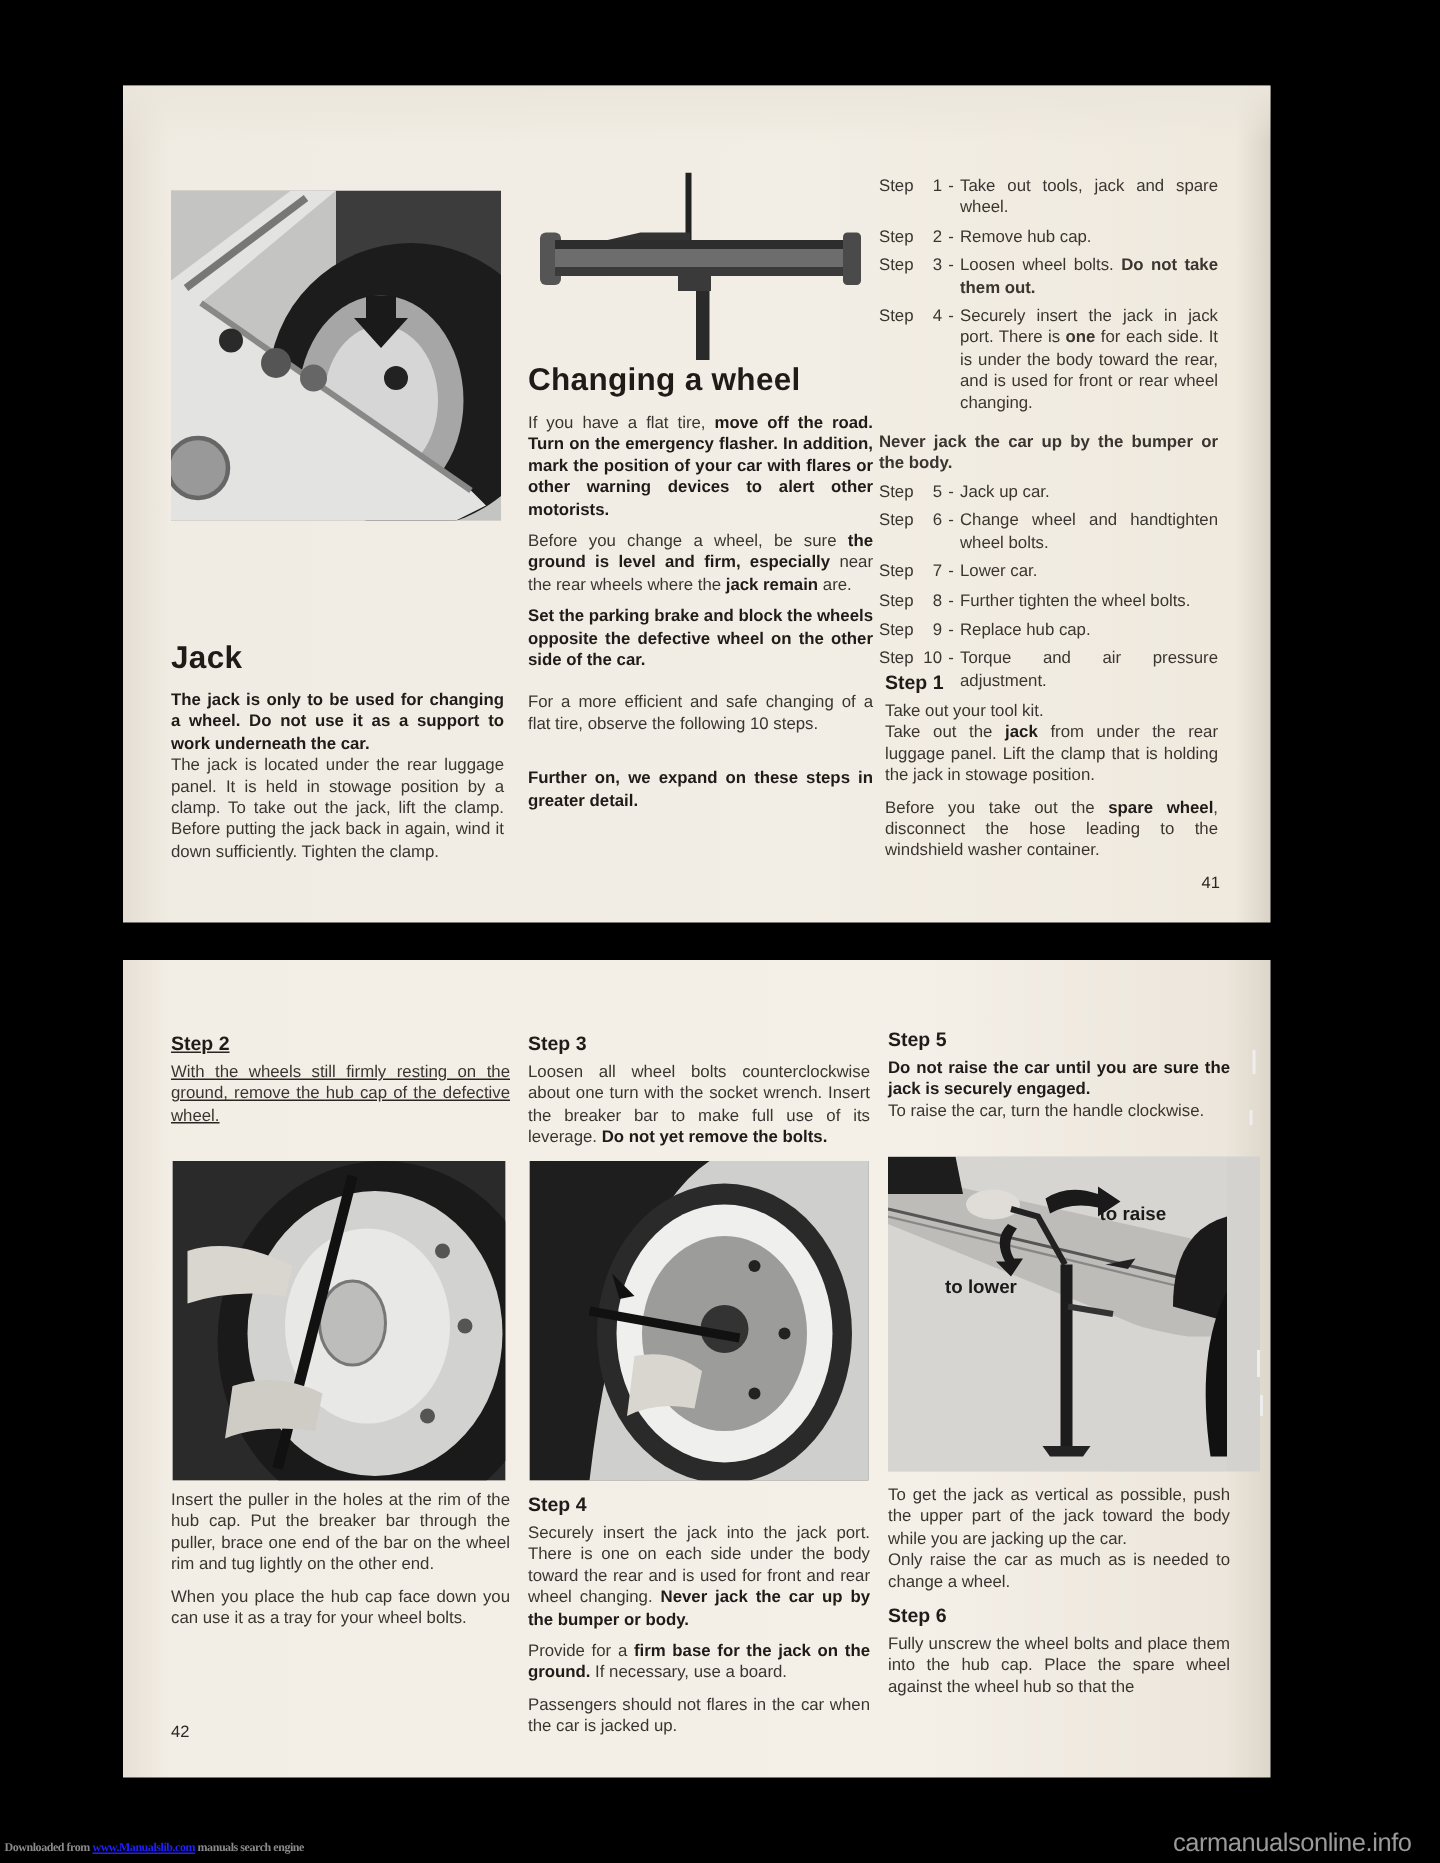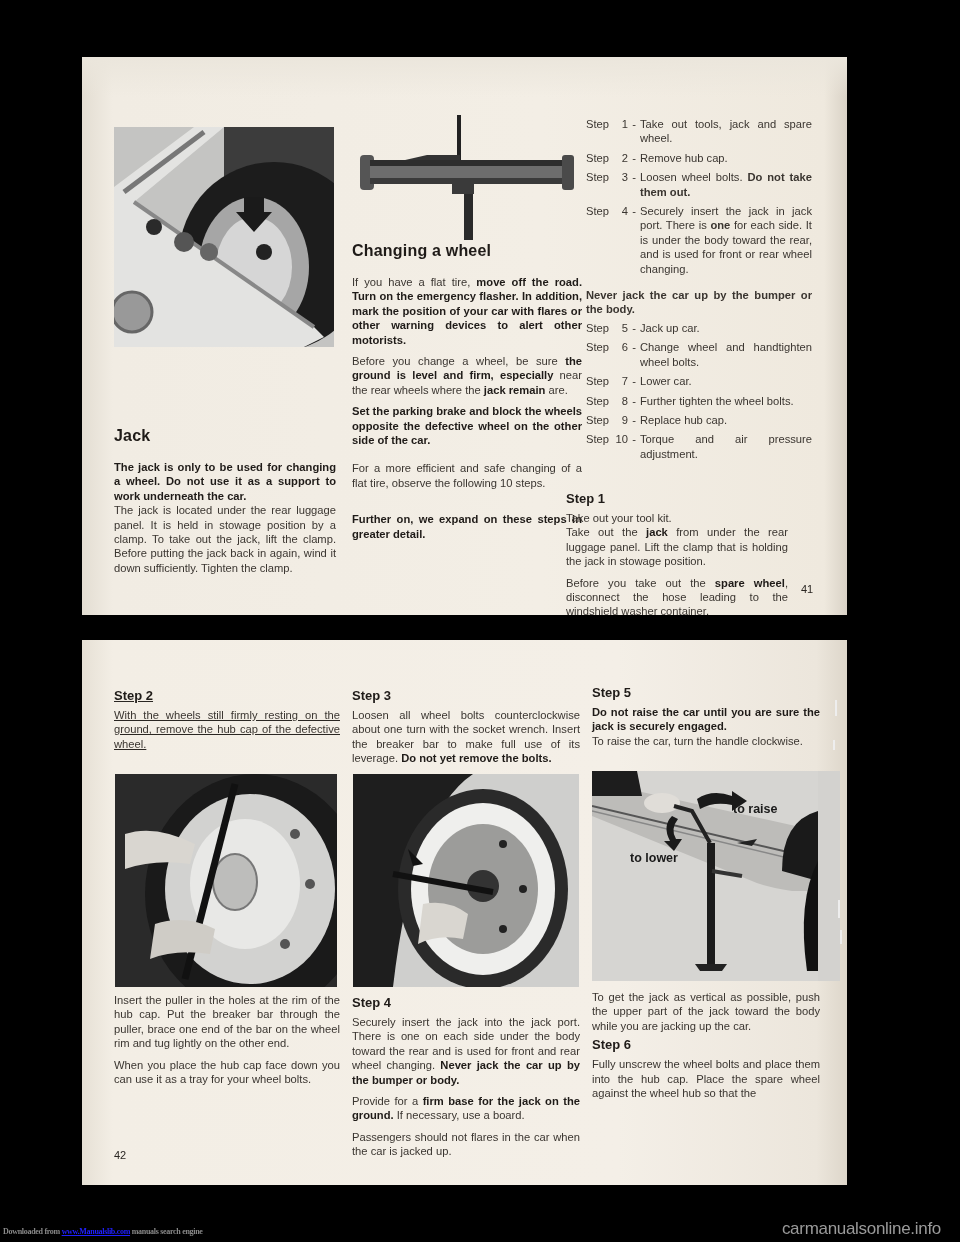--- a/index.html
+++ b/index.html
@@ -11,21 +11,21 @@
     background: linear-gradient(90deg, #e3ddd2 0%, #f1ece3 4%, #f3eee5 60%, #efe9de 97%, #d9d2c6 100%); }
   .page-bottom { left: 82px; top: 640px; width: 765px; height: 545px;
     background: linear-gradient(90deg, #e6e0d5 0%, #f3eee5 4%, #f4efe7 70%, #ece6dc 96%, #ddd6ca 100%); }
   .page-top::before { content:""; position:absolute; left:0; right:0; top:0; height:40px;
     background: linear-gradient(180deg, #ebe6dc, rgba(243,238,229,0)); }
 
   .abs { position: absolute; }
   .txt { font-size: 11.2px; line-height: 14.4px; color: #3a3530; text-align: justify; }
   .txt b { color: #1f1b18; }
   .para { margin-bottom: 7px; }
-  .h-big { font-size: 16px; font-weight: bold; color: #1f1b18; letter-spacing: 0.2px; }
+  .h-big { font-size: 21px; font-weight: bold; color: #1f1b18; letter-spacing: 0.2px; }
   .h-step { font-size: 13px; font-weight: bold; color: #1f1b18; margin-bottom: 5px; }
 
   .photo { position: absolute; background: #8d8d8d; overflow: hidden; }
 
   
   .steps { font-size: 11.2px; line-height: 14.4px; color: #3a3530; }
   .step-row { display: flex; margin-bottom: 5px; }
   .step-lbl { width: 28px; flex: none; }
   .step-num { width: 14px; flex: none; text-align: right; }
   .step-dash { width: 12px; flex: none; text-align: center; }
@@ -151,21 +151,21 @@
       <span class="step-body">Replace hub cap.</span>
     </div>
     <div class="step-row">
       <span class="step-lbl">Step</span>
         <span class="step-num">10</span>
         <span class="step-dash">-</span>
       <span class="step-body">Torque and air pressure adjustment.</span>
     </div>
   </div>
 
-  <div class="abs" style="left:484px; top:390px; width:222px;margin-top:44px;">
+  <div class="abs" style="left:508px; top:390px; width:222px;">
     <div class="h-step">Step 1</div>
     <div class="txt para">
       <div>Take out your tool kit.</div>
       <span>Take out the </span><b>jack</b><span> from under the rear luggage panel. Lift the clamp that is holding the jack in stowage position.</span>
     </div>
     <div class="txt"><span>Before you take out the </span><b>spare wheel</b><span>, disconnect the hose leading to the windshield washer container.</span></div>
   </div>
 
   <div class="abs pagenum" style="left:719px; top:526px;">41</div>
 </div>
@@ -254,20 +254,21 @@
       <path d="M105 28 Q120 18 140 25 L140 20 L155 30 L140 40 L140 34 Q122 30 108 38 Z" fill="#1a1a1a"></path>
       <path d="M80 45 Q70 55 78 70 L72 70 L82 80 L90 68 L84 68 Q78 58 86 48 Z" fill="#1a1a1a"></path>
       <path d="M145 72 L165 68 L160 75 Z" fill="#222"></path>
     </svg>
     <div class="abs" style="left:141px; top:31px; font-size:12.5px; font-weight:bold; color:#1a1a1a;">to raise</div>
     <div class="abs" style="left:38px; top:80px; font-size:12.5px; font-weight:bold; color:#1a1a1a;">to lower</div>
   </div>
 
   <div class="abs" style="left:510px; top:350px; width:228px;">
     <div class="txt">To get the jack as vertical as possible, push the upper part of the jack toward the body while you are jacking up the car.</div>
+    <div class="txt para">Only raise the car as much as is needed to change a wheel.</div>
     <div class="h-step" style="margin-top:4px;">Step 6</div>
     <div class="txt">Fully unscrew the wheel bolts and place them into the hub cap. Place the spare wheel against the wheel hub so that the</div>
   </div>
 </div>
 
 <div class="edge-mark" style="left:835px; top:700px; height:16px;"></div>
 <div class="edge-mark" style="left:833px; top:740px; height:10px;"></div>
 <div class="edge-mark" style="left:838px; top:900px; height:18px;"></div>
 <div class="edge-mark" style="left:840px; top:930px; height:14px;"></div>
 

